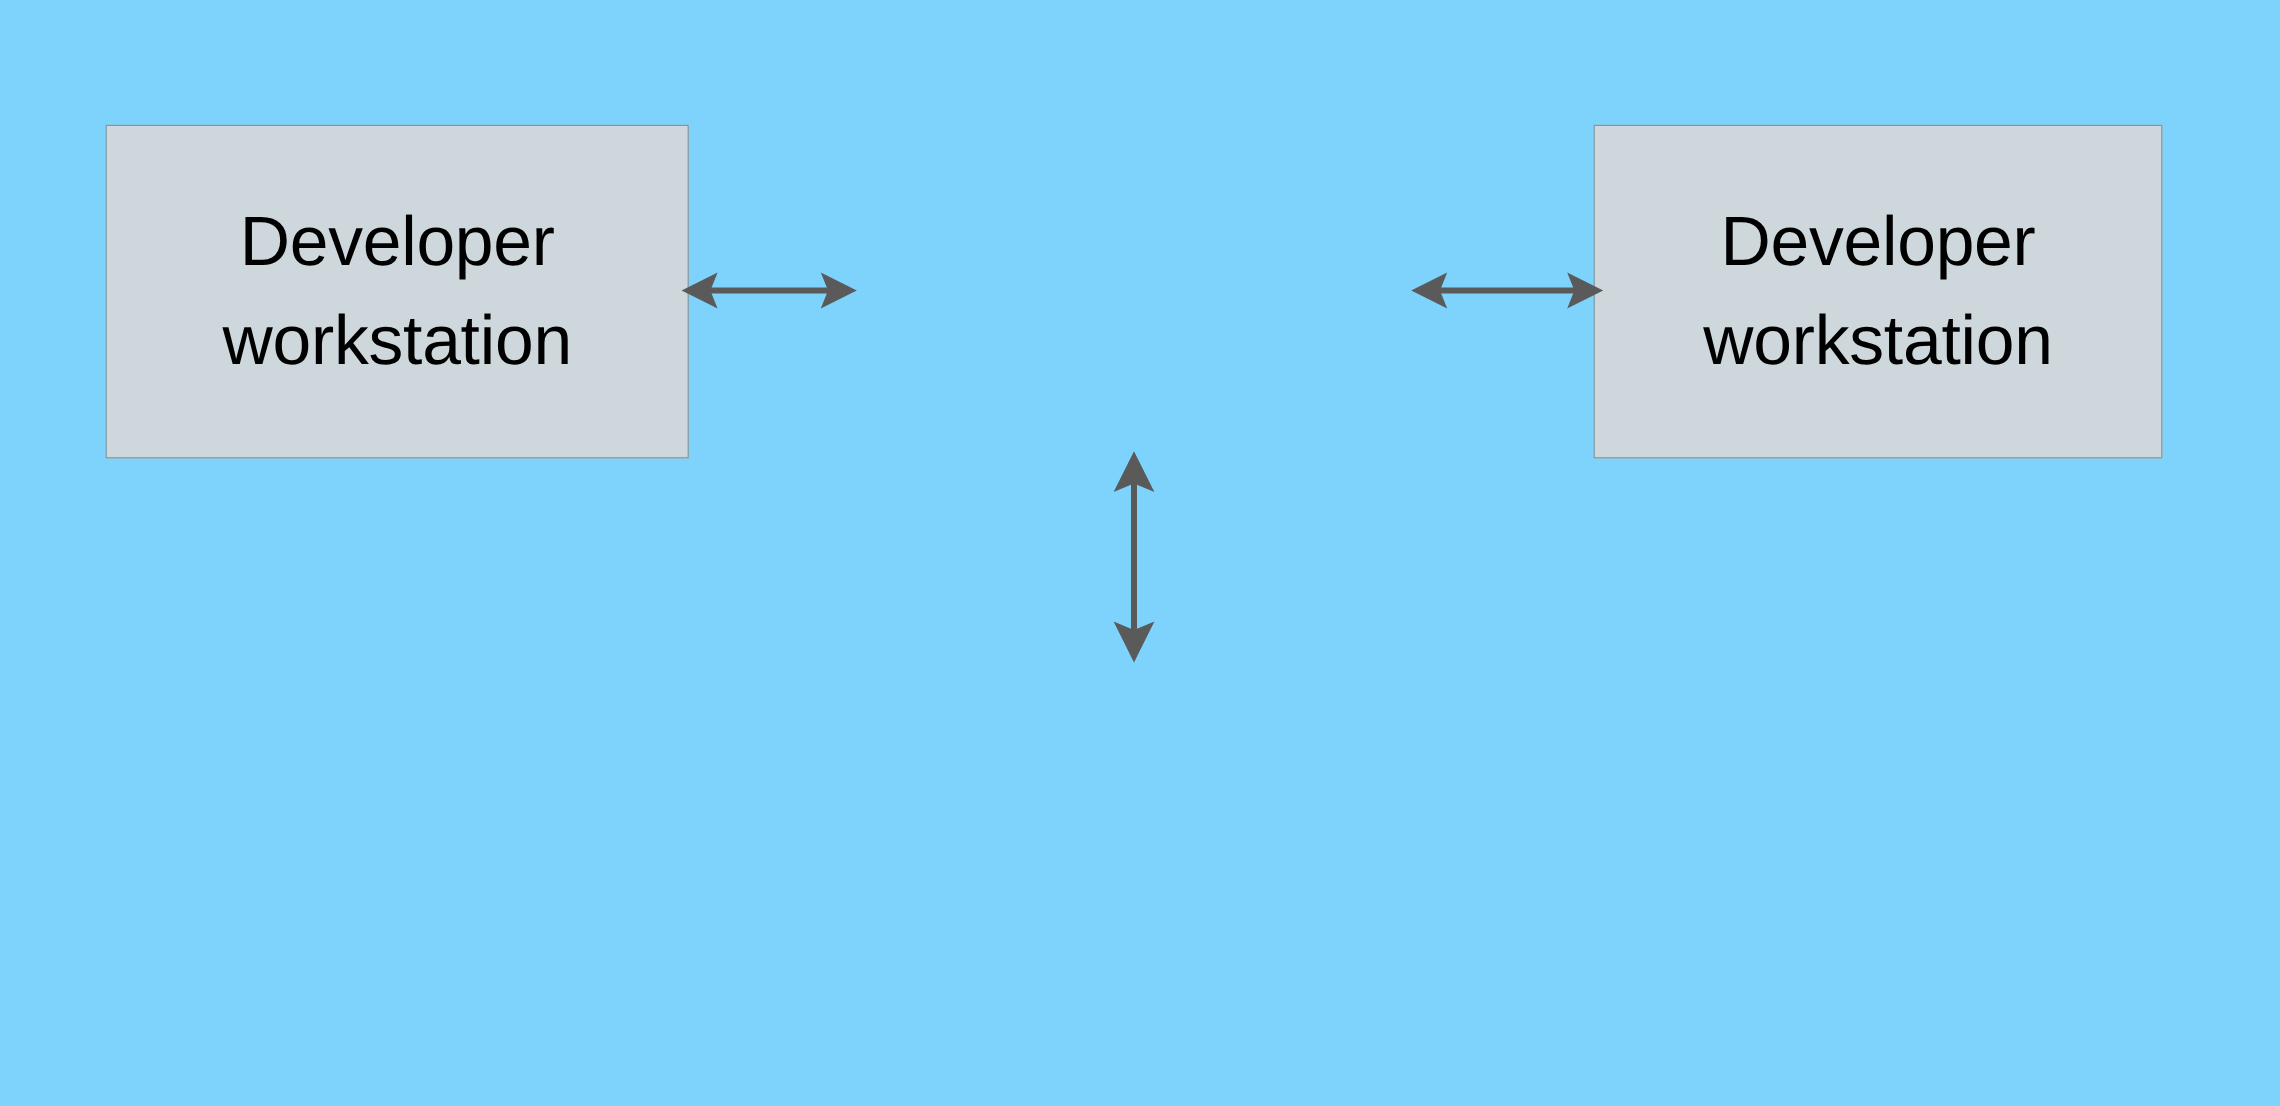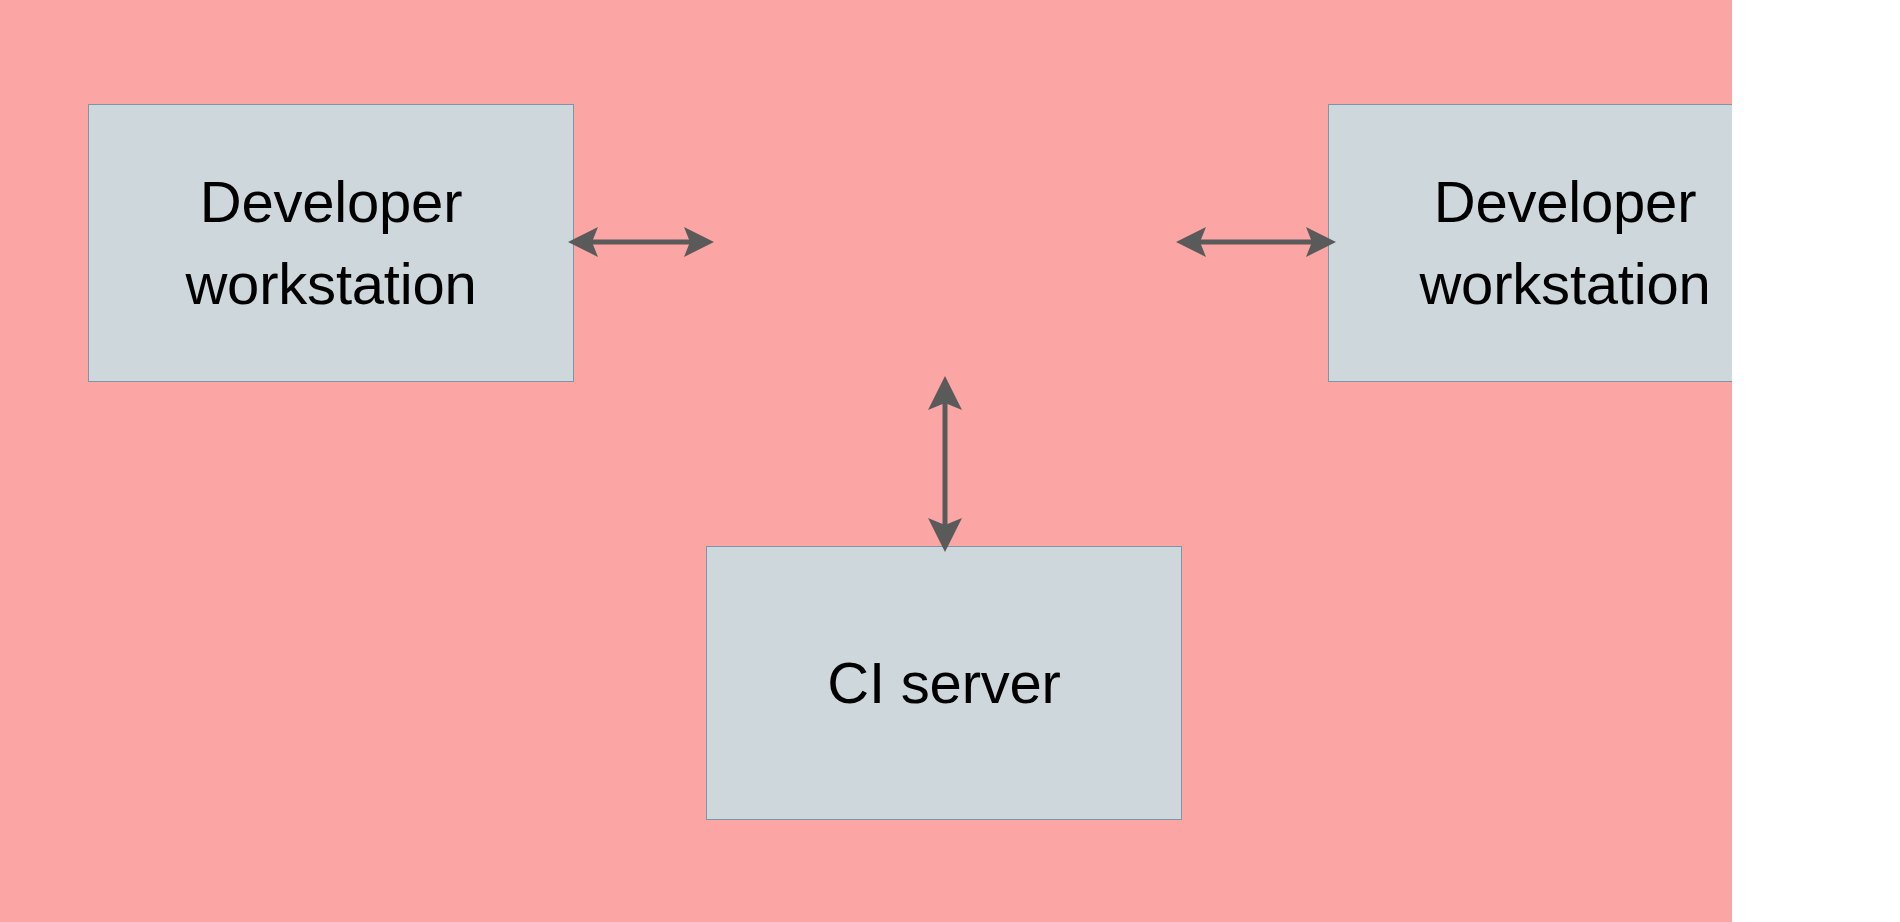--- a/index.html
+++ b/index.html
@@ -6,23 +6,23 @@
   html, body {
     margin: 0;
     padding: 0;
     background: #ffffff;
   }
   body {
     font-family: "Liberation Sans", sans-serif;
   }
   #canvas {
     position: relative;
-    width: 1732px;
+    width: 1900px;
     height: 922px;
-    background: #fca5a5;
+    background: #7dd3fc;
     overflow: hidden;
   }
   .node {
     position: absolute;
     box-sizing: border-box;
     background: #ced8dc;
     border: 1.6px solid #7b97a3;
     display: flex;
     align-items: center;
     justify-content: center;
@@ -59,23 +59,20 @@
     <span class="node-label">Developer
 workstation</span>
   </div>
 
 
   <div class="node" id="node-dev-right">
     <span class="node-label">Developer
 workstation</span>
   </div>
 
-  <div class="node" id="node-ci">
-    <span class="node-label">CI server</span>
-  </div>
 
   <svg class="connector" id="edge-left-cache" viewBox="0 0 146 64">
     <line x1="22" y1="32" x2="124" y2="32" stroke="#5a5a5a" stroke-width="5"></line>
     <polygon points="0,32 30,17 24,32 30,47" fill="#5a5a5a"></polygon>
     <polygon points="146,32 116,17 122,32 116,47" fill="#5a5a5a"></polygon>
   </svg>
 
   <svg class="connector" id="edge-cache-right" viewBox="0 0 160 64">
     <line x1="22" y1="32" x2="138" y2="32" stroke="#5a5a5a" stroke-width="5"></line>
     <polygon points="0,32 30,17 24,32 30,47" fill="#5a5a5a"></polygon>

